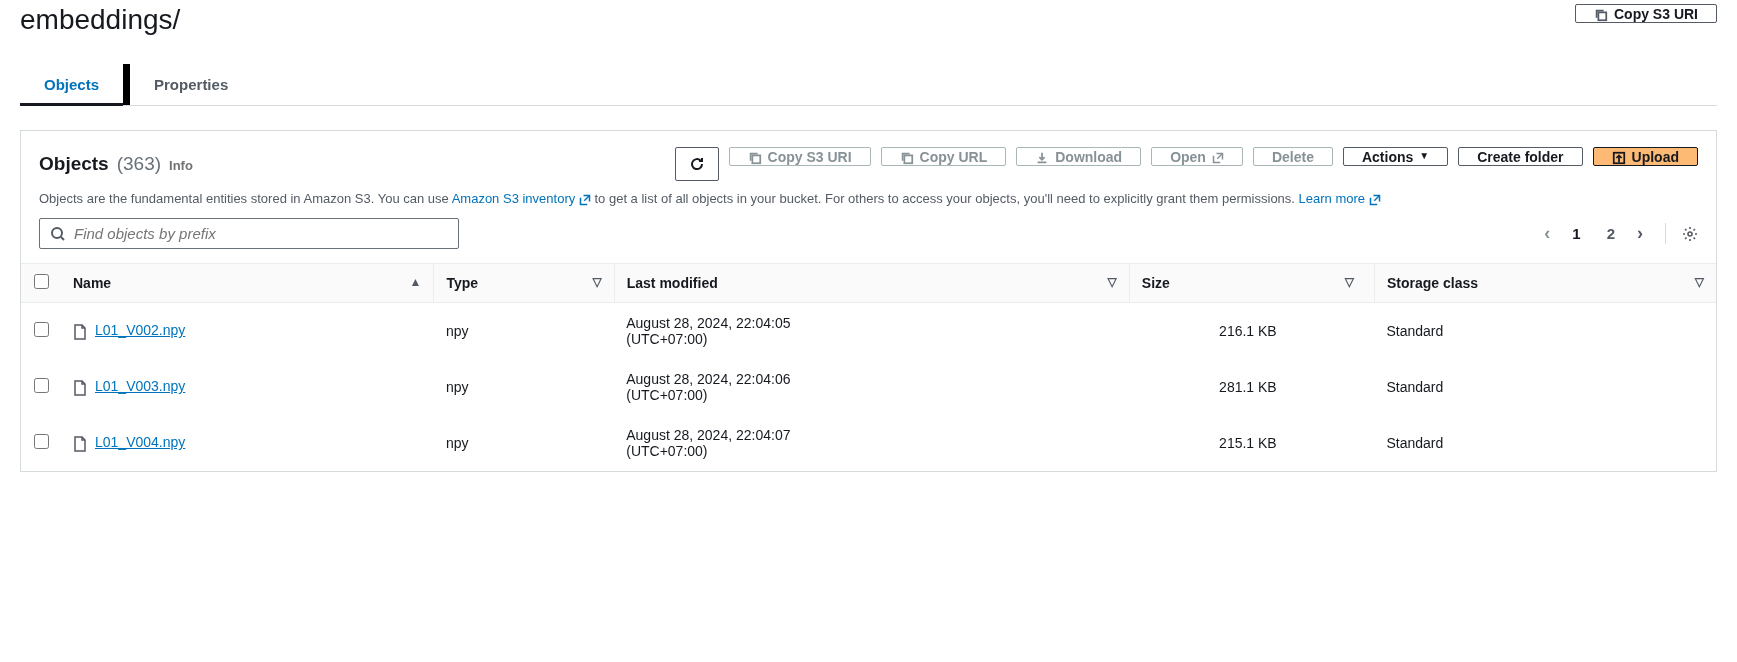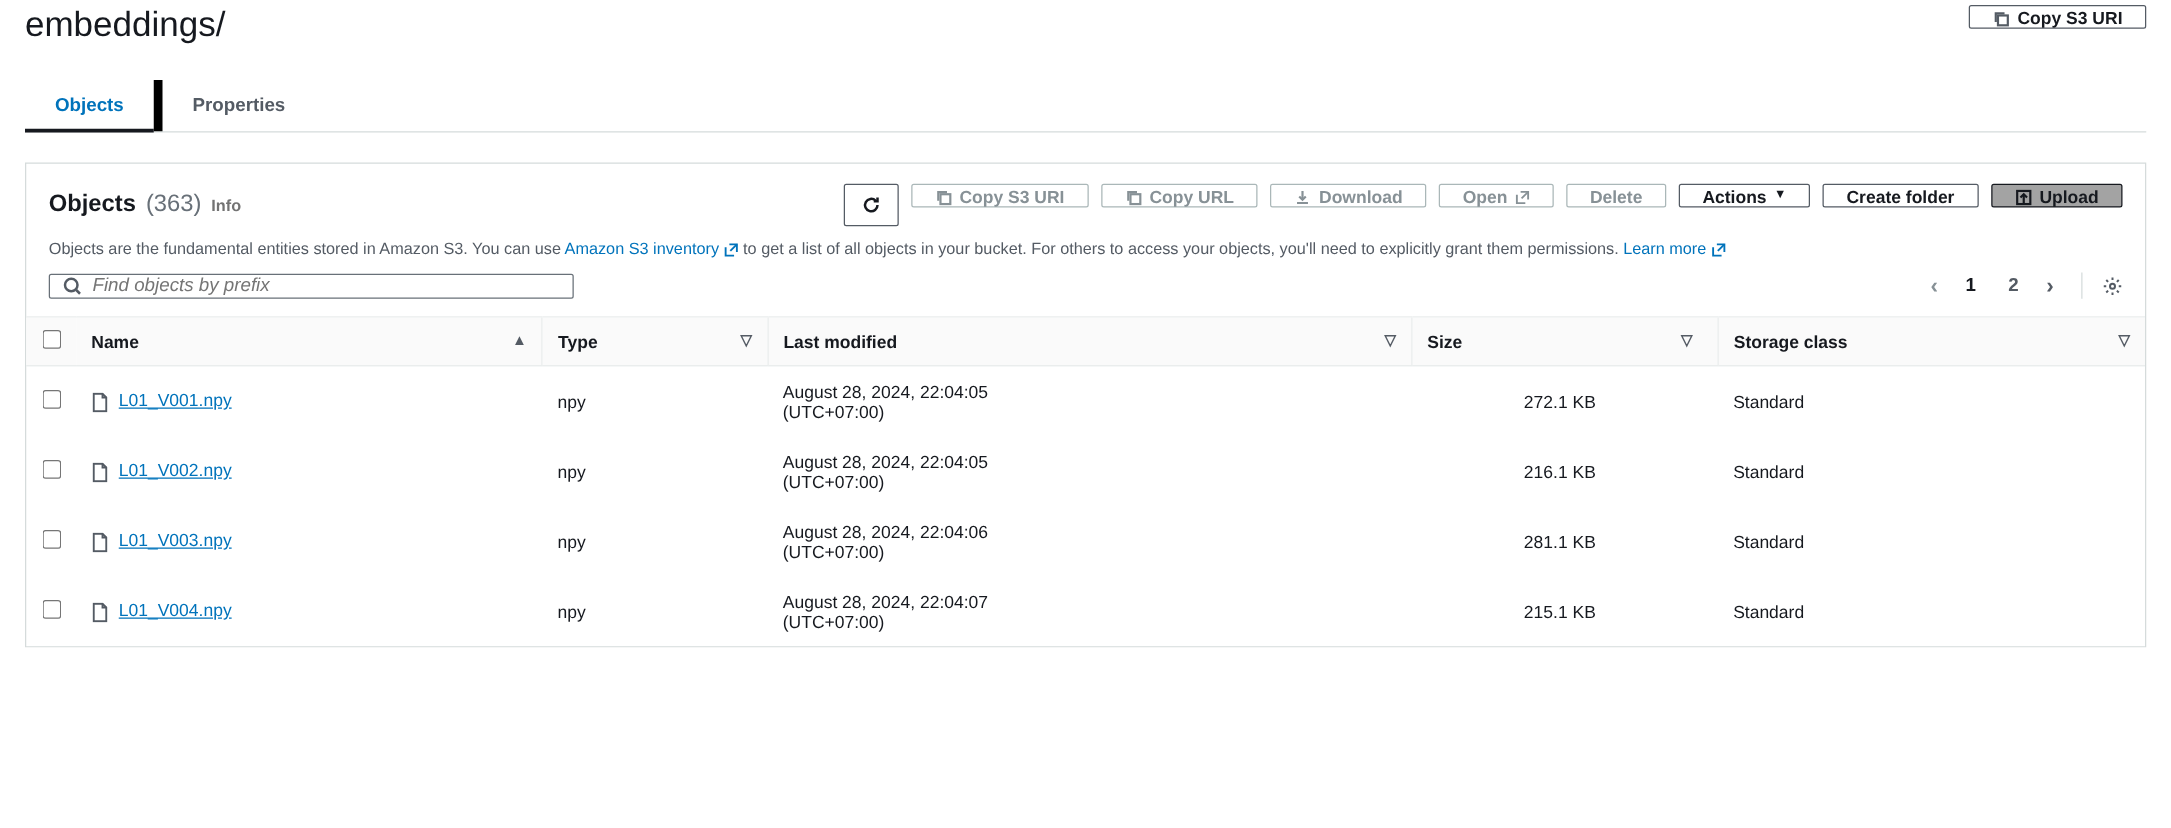--- a/index.html
+++ b/index.html
@@ -17,21 +17,21 @@
   .page-title {
     font-size: 28px; font-weight: 400; color: #16191f;
   }
   .btn {
     display: inline-flex; align-items: center; gap: 6px;
     border: 1px solid #545b64; background: #fff; color: #16191f;
     padding: 6px 18px; border-radius: 2px; font-size: 14px; font-weight: 700;
     cursor: pointer; height: 19px;
   }
   .btn.disabled { color: #879196; border-color: #aab7b8; cursor: default; font-weight: 700;}
-  .btn.primary { background: #a3a3a3; border-color: #16191f; color: #16191f; }
+  .btn.primary { background: #fdba74; border-color: #16191f; color: #16191f; }
   .tabs {
     display: flex; gap: 0; border-bottom: 1px solid #d5dbdb;
     margin: 28px 20px 0 20px;
   }
   .tab {
     padding: 12px 24px; font-size: 15px; font-weight: 700; color: #545b64;
     cursor: pointer; position: relative;
   }
   .tab.active {
     color: #0073bb;
@@ -62,21 +62,21 @@
     padding: 0 18px 12px 18px; font-size: 13px; color: #545b64;
   }
   .description a { color: #0073bb; text-decoration: none; }
   .ext-icon { font-size: 13px; color: #0073bb; }
   .search-row {
     display: flex; justify-content: space-between; align-items: center;
     padding: 0 18px 14px 18px; gap: 20px;
   }
   .search-box {
     display: flex; align-items: center; gap: 8px; border: 1px solid #687078;
-    padding: 6px 10px; width: 420px; height: 20px; border-radius: 2px;
+    padding: 6px 10px; width: 420px; height: 31px; border-radius: 2px;
   }
   .search-box input {
     border: none; outline: none; font-size: 15px; font-style: italic;
     color: #687078; flex: 1; background: transparent;
   }
   .paginator { display: flex; align-items: center; gap: 18px; }
   .pg-arrow { color: #879196; cursor: pointer; font-size: 18px; font-weight: 700;}
   .pg-num { font-size: 15px; font-weight: 700; color: #545b64; cursor: pointer; padding: 2px 4px;}
   .pg-num.active { color: #16191f; }
   .gear { color: #545b64; cursor: pointer; font-size: 18px; border-left: 1px solid #d5dbdb; padding-left: 16px; margin-left: 4px;}
@@ -232,31 +232,20 @@
           <th class="sep"><span>Type</span><span class="sort">▽</span></th>
           <th class="sep"><span>Last modified</span><span class="sort">▽</span></th>
           <th class="sep size-col">
               <span style="float:left">Size</span>
               <span class="sort">▽</span>
             </th>
           <th class="sep"><span>Storage class</span><span class="sort">▽</span></th>
         </tr>
       </thead>
       <tbody id="tbody">
-          <tr>
-            <td class="chk"><input type="checkbox" style=""></td>
-            <td><span class="file-icon"><svg width="14" height="16" viewBox="0 0 14 16" fill="none" stroke="#545b64" stroke-width="1.5">
-                  <path d="M2 1h7l3 3v11H2z"></path>
-                  <path d="M9 1v3h3"></path>
-                </svg></span><a href="#" class="file-link">L01_V001.npy</a></td>
-            <td>npy</td>
-            <td>August 28, 2024, 22:04:05<br>(UTC+07:00)</td>
-            <td class="size-col">272.1 KB</td>
-            <td>Standard</td>
-          </tr>
           <tr>
             <td class="chk"><input type="checkbox" style=""></td>
             <td><span class="file-icon"><svg width="14" height="16" viewBox="0 0 14 16" fill="none" stroke="#545b64" stroke-width="1.5">
                   <path d="M2 1h7l3 3v11H2z"></path>
                   <path d="M9 1v3h3"></path>
                 </svg></span><a href="#" class="file-link">L01_V002.npy</a></td>
             <td>npy</td>
             <td>August 28, 2024, 22:04:05<br>(UTC+07:00)</td>
             <td class="size-col">216.1 KB</td>
             <td>Standard</td>

